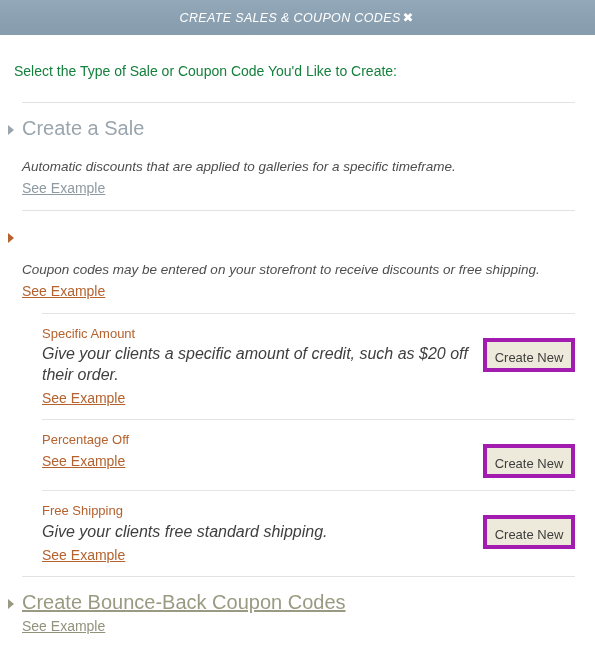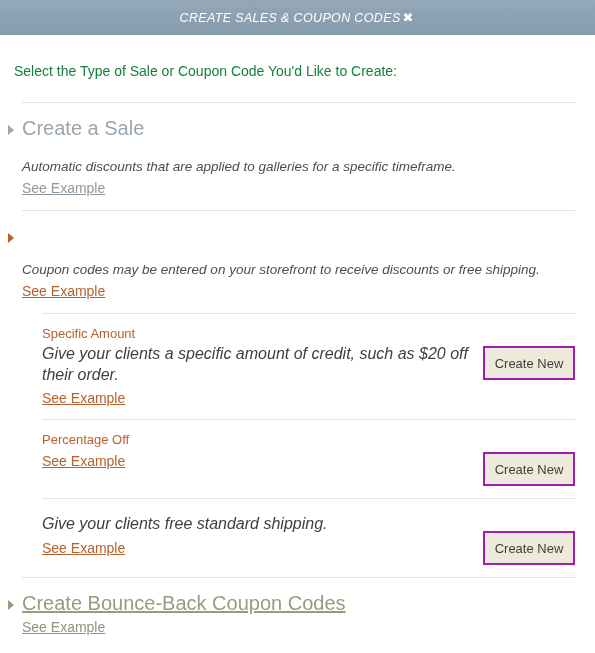--- a/index.html
+++ b/index.html
@@ -143,26 +143,26 @@
     color: #3f3f3f;
     line-height: 1.28;
     margin-top: 3px;
   }
   .subitem .see-example { color: #b5622e; margin-top: 5px; }
   .create-new {
     flex: none;
     width: 92px;
     height: 34px;
     background: #eeeadb;
-    border: 2px solid #a21caf;
+    border: 4px solid #a21caf;
     color: #3d3d3d;
     font-size: 13px;
     font-family: "Liberation Sans", sans-serif;
     cursor: pointer;
-    margin-top: 20px;
+    margin-top: 12px;
     line-height: 32px;
     text-align: center;
     padding: 0;
   }
 </style>
 </head>
 <body>
 
 <div id="dialog">
 
@@ -215,20 +215,21 @@
         <div class="subitem-text">
           <div class="subitem-title">Percentage Off</div>
           <span class="see-example">See Example</span>
         </div>
         <button class="create-new">Create New</button>
       </div>
 
       <div class="subitem-sep"></div>
       <div class="subitem">
         <div class="subitem-text">
+          <div class="subitem-title">Free Shipping</div>
           <div class="subitem-desc">Give your clients free standard shipping.</div>
           <span class="see-example">See Example</span>
         </div>
         <button class="create-new">Create New</button>
       </div>
 
     </div>
 
     <div class="section-sep"></div>
     <div class="section sec-olive">

